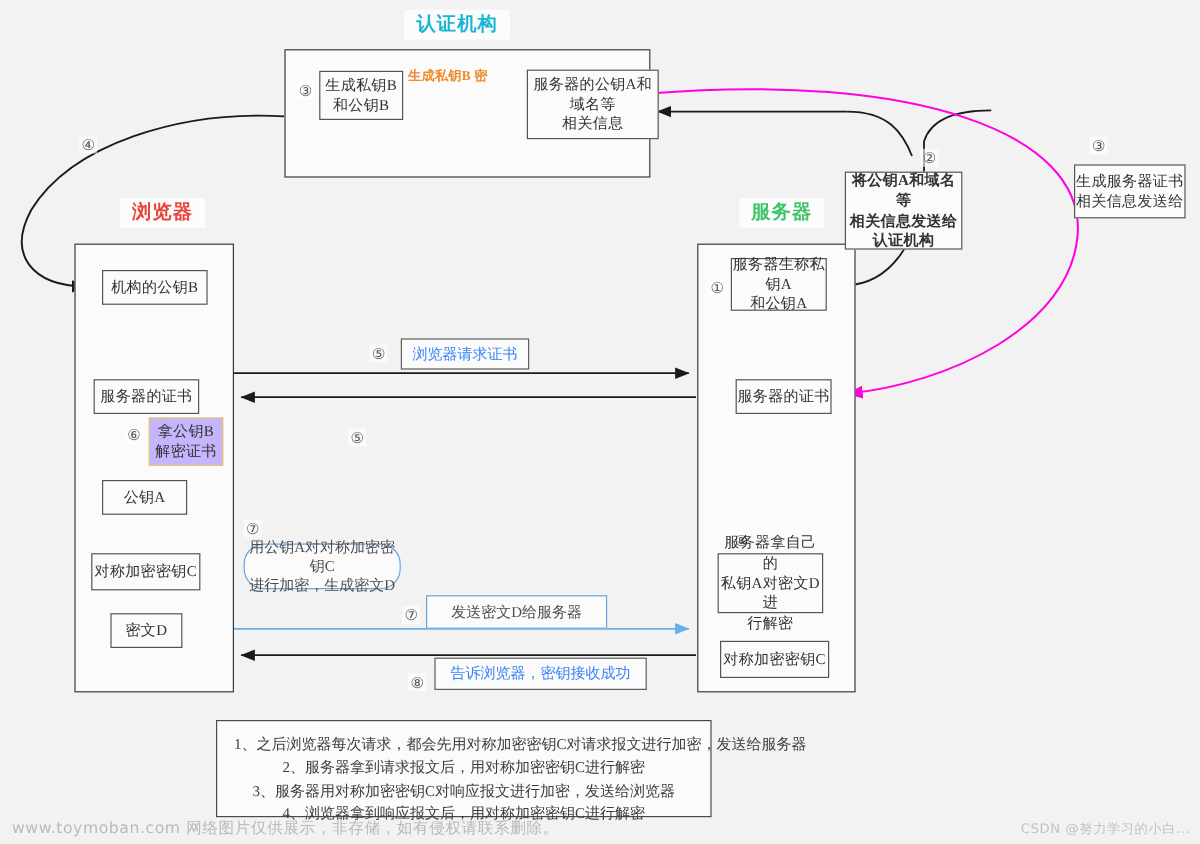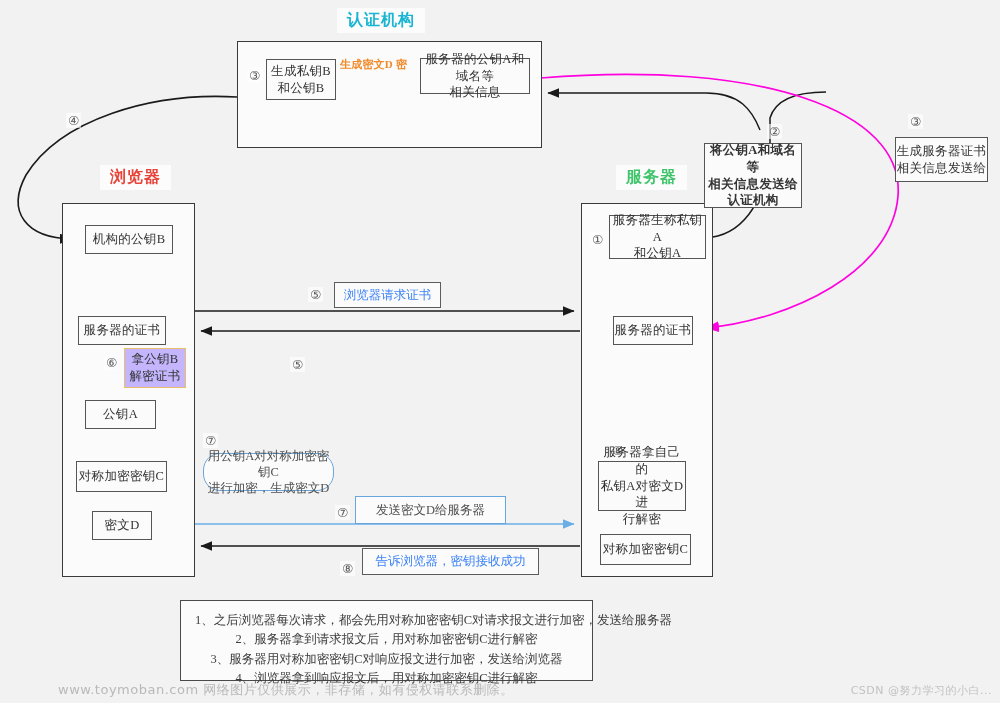--- a/index.html
+++ b/index.html
@@ -96,21 +96,21 @@
   .notes div:first-child{text-align:left;padding-left:2px;}
 
   .wm{
     position:absolute;
     color:#b9b9b9;
     font-size:13px;
     letter-spacing:.5px;
     font-family:"DejaVu Sans","Liberation Sans",sans-serif;
     white-space:nowrap;
   }
-  .wm-left{left:10px;top:681px;margin-left:48px;}
+  .wm-left{left:10px;top:681px;}
   .wm-right{right:8px;top:683px;font-size:11px;color:#c2c2c2;}
 </style>
 </head>
 <body>
 
 <div id="stage">
 
   <svg id="wires" viewBox="0 0 1000 703">
     <defs>
       <marker id="ahBlack" markerWidth="9" markerHeight="9" refX="7.6" refY="3.2" orient="auto">
@@ -157,25 +157,25 @@
   <div class="title t-browser" style="left:100px;top:165px;">浏览器</div>
   <div class="title t-server" style="left:616px;top:165px;">服务器</div>
 
   <div class="panel" style="left:237px;top:41px;width:305px;height:107px;"></div>
   <div class="step" style="left:247px;top:68px;">③</div>
 
   <div class="nodebox" style="left:266px;top:59px;width:70px;height:41px;">
     <span style="white-space:pre-line;">生成私钥B
 和公钥B</span>
   </div>
-  <div class="nodebox" style="left:420px;top:58px;width:110px;height:36px;">
+  <div class="nodebox" style="left:439px;top:58px;width:110px;height:58px;">
     <span style="white-space:pre-line;">服务器的公钥A和域名等
 相关信息</span>
   </div>
-  <div class="edgelabel" style="left:340px;top:58px;width:62px;" style2="">生成密文D
+  <div class="edgelabel" style="left:340px;top:58px;width:62px;" style2="">生成私钥B
 密</div>
 
   <div class="panel" style="left:62px;top:203px;width:133px;height:374px;"></div>
 
   <div class="nodebox" style="left:85px;top:225px;width:88px;height:29px;">
     <span>机构的公钥B</span>
   </div>
   <div class="nodebox" style="left:78px;top:316px;width:88px;height:29px;">
     <span>服务器的证书</span>
   </div>
@@ -190,21 +190,21 @@
   <div class="nodebox" style="left:76px;top:461px;width:91px;height:31px;">
     <span>对称加密密钥C</span>
   </div>
   <div class="nodebox" style="left:92px;top:511px;width:60px;height:29px;">
     <span>密文D</span>
   </div>
 
   <div class="panel" style="left:581px;top:203px;width:132px;height:374px;"></div>
 
   <div class="step" style="left:590px;top:232px;">①</div>
-  <div class="nodebox" style="left:609px;top:215px;width:97px;height:44px;">
+  <div class="nodebox" style="left:609px;top:215px;width:80px;height:44px;">
     <span style="white-space:pre-line;">服务器生称私钥A
 和公钥A</span>
   </div>
   <div class="nodebox" style="left:613px;top:316px;width:80px;height:29px;">
     <span>服务器的证书</span>
   </div>
   <div class="step" style="left:610px;top:443px;">⑧</div>
   <div class="nodebox" style="left:598px;top:461px;width:88px;height:50px;">
     <span style="white-space:pre-line;">服务器拿自己的
 私钥A对密文D进

